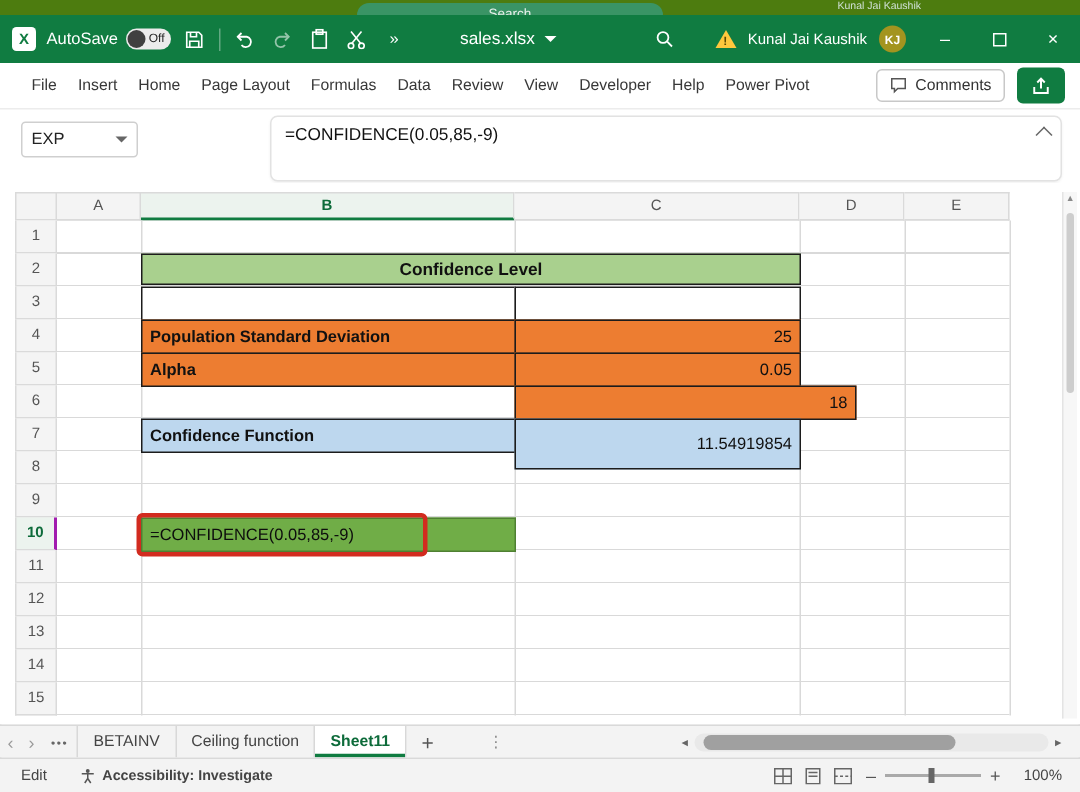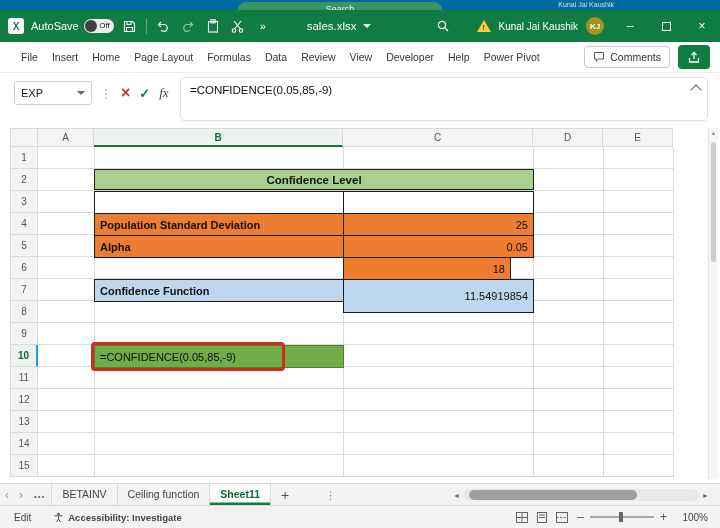--- a/index.html
+++ b/index.html
@@ -2,21 +2,21 @@
 <html><head>
 <meta charset="utf-8">
 <style>
   * { margin:0; padding:0; box-sizing:border-box; }
   html,body { width:720px; height:528px; }
   .screen { position:relative; width:720px; height:528px; overflow:hidden;
             font-family:"Liberation Sans", sans-serif; background:#fff;
             box-shadow: inset 0 0 0 1px #b9b9b9; }
 
   
-  .sliver { position:absolute; top:0; left:0; right:0; height:10px; background:#0369a1; overflow:hidden;padding-left:40px; }
+  .sliver { position:absolute; top:0; left:0; right:0; height:10px; background:#4d7c0f; overflow:hidden;padding-left:40px; }
   .searchpill { position:absolute; left:238px; top:2px; width:204px; height:16px; background:#3a9465;
                 border-radius:9px; color:#e6f1ea; font-size:9px; text-align:center; line-height:15px; }
   .slivuser { position:absolute; right:106px; top:1px; font-size:7px; color:#cfe0d5; }
 
   
   .titlebar { position:absolute; top:10px; left:0; right:0; height:32px; background:#107C41;
               display:flex; align-items:center; color:#fff; font-size:11px; gap:7px; padding-left:8px; }
   .xlicon { width:16px; height:16px; background:#fff; color:#107C41; font-weight:bold; font-size:10px;
             display:flex; align-items:center; justify-content:center; border-radius:3px; flex:0 0 auto; }
   .autosave { display:flex; align-items:center; gap:5px; }
@@ -70,40 +70,40 @@
   .grid { position:absolute; top:122px; left:0; right:0; bottom:45px; background:#fff; overflow:hidden; }
   .colheaders { position:absolute; top:6px; left:10px; height:19px; display:flex; font-size:10px; color:#555; }
   .ch { display:flex; align-items:center; justify-content:center; background:#f4f4f4; height:19px;
         border:1px solid #dadada; border-left:none; }
   .ch.corner { border-left:1px solid #dadada; width:28px; }
   .ch.cA{width:56px;} .ch.cB{width:249px;} .ch.cC{width:190px;} .ch.cD{width:70px;} .ch.cE{width:70px;}
   .ch.sel { color:#0d6b3a; font-weight:bold; background:#ecf3ee; border-bottom:2px solid #107C41; }
   .rowhdrs { position:absolute; top:25px; left:10px; width:28px; }
   .rh { height:22px; background:#f4f4f4; border-right:1px solid #dadada; border-bottom:1px solid #dadada;
         border-left:1px solid #dadada; font-size:10px; color:#555; display:flex; align-items:center; justify-content:center; }
-  .rh.sel { color:#0d6b3a; font-weight:bold; background:#ecf3ee; border-right:2px solid #0ea5e9; }
+  .rh.sel { color:#0d6b3a; font-weight:bold; background:#ecf3ee; border-right:2px solid #a21caf; }
   .canvas { position:absolute; left:38px; top:25px; width:635px; height:330px;
             background:repeating-linear-gradient(to bottom, #fff 0 21px, #d9d9d9 21px 22px); }
   .vl { position:absolute; top:25px; height:330px; width:1px; background:#d9d9d9; }
   .vl1{left:94px;} .vl2{left:343px;} .vl3{left:533px;} .vl4{left:603px;} .vl5{left:673px;}
 
   
   .tcell { position:absolute; border:1px solid #1c1c1c; font-size:11px; color:#111;
            display:flex; align-items:center; background:#fff; }
   .t-title { left:94px; top:47px; width:440px; height:21px; background:#A9D08E; font-weight:bold;
              justify-content:center; font-size:11.5px; }
   .r3b { left:94px; top:69px; width:250px; height:23px; }
   .r3c { left:343px; top:69px; width:191px; height:23px; }
   .lbl { font-weight:bold; padding-left:5px; }
   .val { justify-content:flex-end; padding-right:5px; }
   .bg-orange { background:#ED7D31; }
   .bg-blue { background:#BDD7EE; }
   .r4b{left:94px;top:91px;width:250px;height:23px;}  .r4c{left:343px;top:91px;width:191px;height:23px;}
   .r5b{left:94px;top:113px;width:250px;height:23px;} .r5c{left:343px;top:113px;width:191px;height:23px;}
-  .r6b{left:94px;top:135px;width:250px;height:23px;} .r6c{left:343px;top:135px;width:168px;height:23px;}
+  .r6b{left:94px;top:135px;width:250px;height:23px;} .r6c{left:343px;top:135px;width:228px;height:23px;}
   .r7b{left:94px;top:157px;width:250px;height:23px;} .r7c{left:343px;top:157px;width:191px;height:34px;}
   .b10 { position:absolute; left:94px; top:223px; width:250px; height:23px; background:#70AD47;
          border:1px solid #4f8032; font-size:11px; color:#0d0d0d; display:flex; align-items:center; padding-left:5px; }
   .redbox { position:absolute; left:91px; top:220px; width:194px; height:29px; border:3px solid #D22B1F;
             border-radius:4px; z-index:5; }
   .vscroll { position:absolute; right:2px; top:6px; bottom:4px; width:10px; background:#f7f7f7; border-left:1px solid #e4e4e4; }
   .vs-up { position:absolute; top:2px; left:0; width:9px; text-align:center; font-size:6px; color:#8a8a8a; }
   .vs-thumb { position:absolute; top:14px; left:2px; width:5px; height:120px; background:#cdcdcd; border-radius:3px; }
 
   
@@ -238,26 +238,20 @@
           <path d="M7 8 V1.5 M4.5 4 L7 1.5 L9.5 4" fill="none" stroke="#fff" stroke-width="1.3"></path>
           <path d="M2.5 7 v4 h9 v-4" fill="none" stroke="#fff" stroke-width="1.3"></path>
         </svg>
     </div>
   </div>
 
   <div class="formularow">
     <div class="namebox">
       <span>EXP</span>
       <span class="nb-chev"></span>
-    </div>
-    <div class="fb-icons">
-      <span class="dots"></span>
-      <span class="cancel-x"></span>
-      <span class="enter-check"></span>
-      <span class="fx">fx</span>
     </div>
     <div class="formula-input">
       <span>=CONFIDENCE(0.05,85,-9)</span>
     </div>
     <span class="fb-expand"></span>
   </div>
 
   <div class="grid">
     <div class="colheaders">
       <div class="ch corner"></div>

